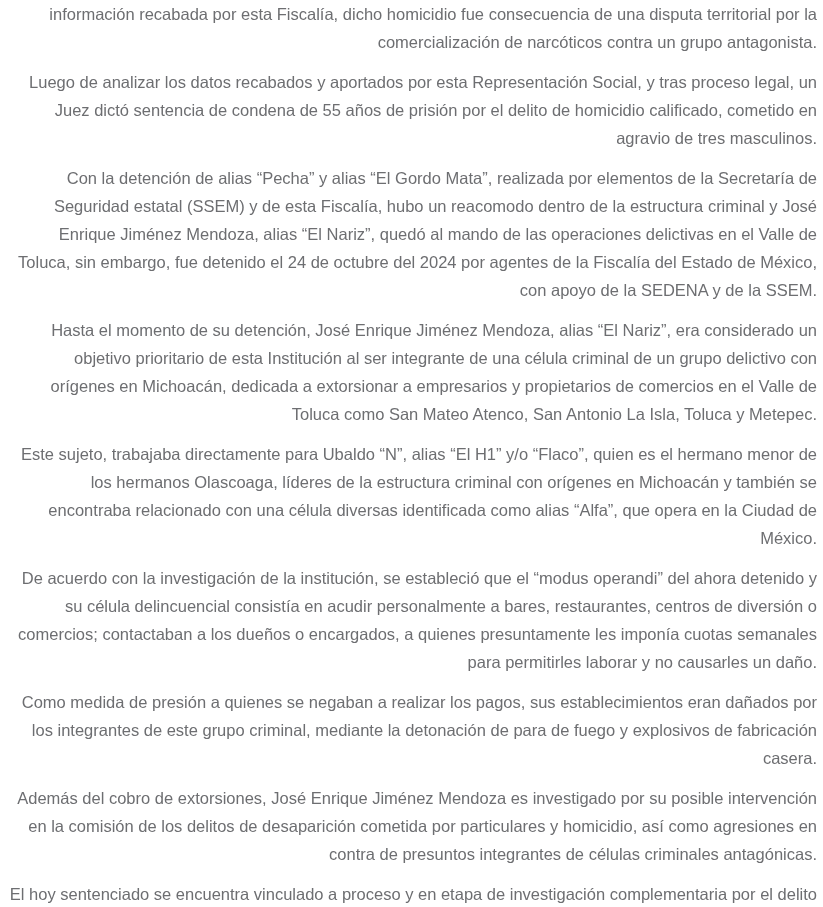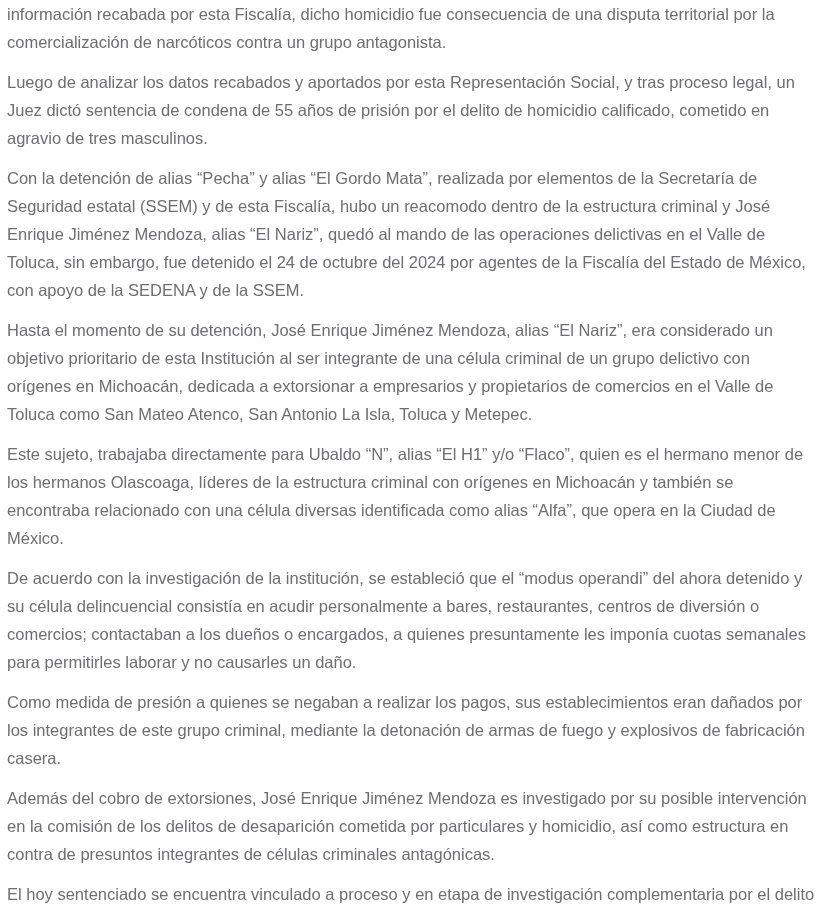--- a/index.html
+++ b/index.html
@@ -18,30 +18,30 @@
     padding: 0 6px 0 7px;
     font-family: "Liberation Sans", "DejaVu Sans", sans-serif;
     font-size: 16.5px;
     line-height: 28px;
     color: #6d6e71;
     -webkit-font-smoothing: antialiased;
   }
   .article-body p {
     margin: 0 0 12px 0;
     padding: 0;
-    text-align: left;
+    text-align: right;
     word-spacing: normal;
   }
 </style>
 </head>
 <body>
 
 <main class="article-body">
   <p>información recabada por esta Fiscalía, dicho homicidio fue consecuencia de una disputa territorial por la comercialización de narcóticos contra un grupo antagonista.</p>
   <p>Luego de analizar los datos recabados y aportados por esta Representación Social, y tras proceso legal, un Juez dictó sentencia de condena de 55 años de prisión por el delito de homicidio calificado, cometido en agravio de tres masculinos.</p>
   <p>Con la detención de alias “Pecha” y alias “El Gordo Mata”, realizada por elementos de la Secretaría de Seguridad estatal (SSEM) y de esta Fiscalía, hubo un reacomodo dentro de la estructura criminal y José Enrique Jiménez Mendoza, alias “El Nariz”, quedó al mando de las operaciones delictivas en el Valle de Toluca, sin embargo, fue detenido el 24 de octubre del 2024 por agentes de la Fiscalía del Estado de México, con apoyo de la SEDENA y de la SSEM.</p>
   <p>Hasta el momento de su detención, José Enrique Jiménez Mendoza, alias “El Nariz”, era considerado un objetivo prioritario de esta Institución al ser integrante de una célula criminal de un grupo delictivo con orígenes en Michoacán, dedicada a extorsionar a empresarios y propietarios de comercios en el Valle de Toluca como San Mateo Atenco, San Antonio La Isla, Toluca y Metepec.</p>
   <p>Este sujeto, trabajaba directamente para Ubaldo “N”, alias “El H1” y/o “Flaco”, quien es el hermano menor de los hermanos Olascoaga, líderes de la estructura criminal con orígenes en Michoacán y también se encontraba relacionado con una célula diversas identificada como alias “Alfa”, que opera en la Ciudad de México.</p>
   <p>De acuerdo con la investigación de la institución, se estableció que el “modus operandi” del ahora detenido y su célula delincuencial consistía en acudir personalmente a bares, restaurantes, centros de diversión o comercios; contactaban a los dueños o encargados, a quienes presuntamente les imponía cuotas semanales para permitirles laborar y no causarles un daño.</p>
-  <p>Como medida de presión a quienes se negaban a realizar los pagos, sus establecimientos eran dañados por los integrantes de este grupo criminal, mediante la detonación de armas de fuego y explosivos de fabricación casera.</p>
-  <p>Además del cobro de extorsiones, José Enrique Jiménez Mendoza es investigado por su posible intervención en la comisión de los delitos de desaparición cometida por particulares y homicidio, así como estructura en contra de presuntos integrantes de células criminales antagónicas.</p>
+  <p>Como medida de presión a quienes se negaban a realizar los pagos, sus establecimientos eran dañados por los integrantes de este grupo criminal, mediante la detonación de para de fuego y explosivos de fabricación casera.</p>
+  <p>Además del cobro de extorsiones, José Enrique Jiménez Mendoza es investigado por su posible intervención en la comisión de los delitos de desaparición cometida por particulares y homicidio, así como agresiones en contra de presuntos integrantes de células criminales antagónicas.</p>
   <p>El hoy sentenciado se encuentra vinculado a proceso y en etapa de investigación complementaria por el delito de secuestro que causa la muerte en agravio de un masculino, hechos perpetrados en septiembre de 2024, en el municipio de San Antonio la Isla.</p>
 </main>
 
 </body></html>

